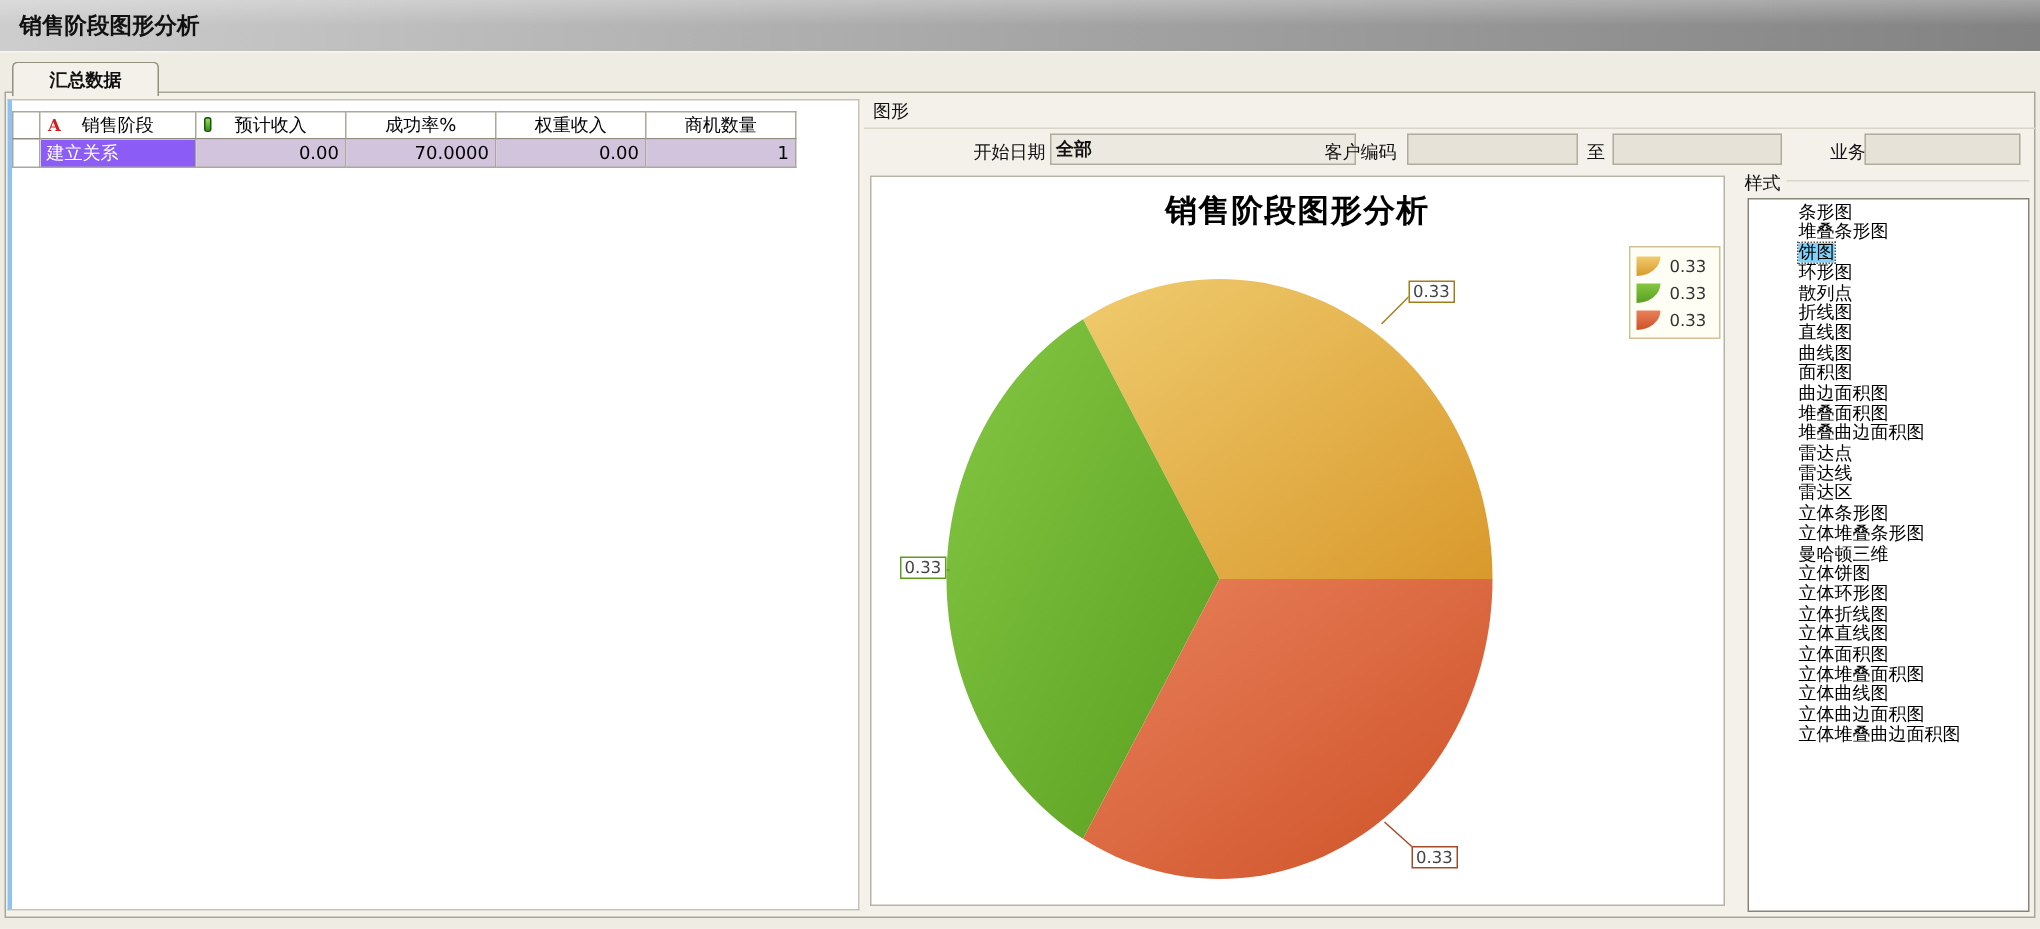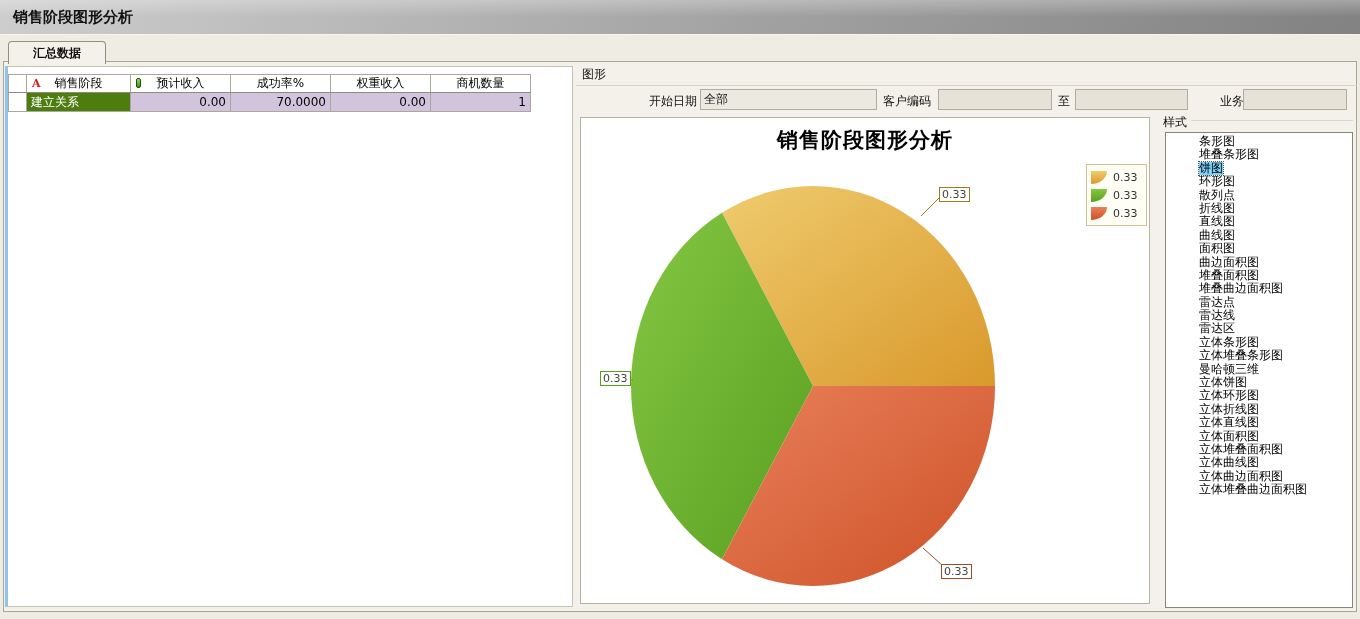--- a/index.html
+++ b/index.html
@@ -25,21 +25,21 @@
   .left-panel { position:absolute; left:1px; top:4px; width:568px; height:541px;
     background:#fff; border:1px solid #c6c2b4; border-left:3px solid #8fc2ef; }
   table.grid { border-collapse:collapse; margin:7px 0 0 0; font-size:12px; table-layout:fixed; }
   table.grid th, table.grid td { border:1px solid #aba79b; height:19px; padding:0 4px;
     overflow:hidden; white-space:nowrap; }
   table.grid th { height:17px; font-weight:normal; text-align:center; background:#fff;
     border-bottom:1px solid #8f8b7f; position:relative; }
   td.c-ind { background:#fff; }
   td.c-stage { text-align:left; }
   td.num { text-align:right; }
-  tr.selected td.c-stage { background:#4d7c0f; color:#fff; }
+  tr.selected td.c-stage { background:#8b5cf6; color:#fff; }
   tr.selected td.num { background:#d3c4dd; }
   tr.alt td.c-stage, tr.alt td.num { background:#eaf5e9; }
   .icon-a { position:absolute; left:5px; top:2px; color:#d21e1e; font-weight:bold;
     font-size:11px; font-family:"DejaVu Serif","Liberation Serif",serif; }
   .icon-green { position:absolute; left:5px; top:3px; width:5px; height:10px;
     background:linear-gradient(#9ade6a,#2f9410); border:1px solid #25510f; border-radius:2px; }
 
   
   .right-region { position:absolute; left:572px; top:0; width:781px; height:549px; }
   .gp-title { position:absolute; left:6px; top:4px; font-size:12px; color:#111; }
@@ -129,21 +129,21 @@
           </tr>
         </tbody>
     </table>
   </div>
 
   <div class="right-region">
     <div class="gp-title">图形</div>
     <div class="gp-line"></div>
 
     <div class="f-label" style="left:64px;width:57px;">开始日期</div>
-    <div class="f-input filled" style="left:124px;width:177px;">
+    <div class="f-input filled" style="left:124px;width:204px;font-weight:bold;">
         <span>全部</span>
       </div>
 
     <div class="f-label" style="left:303px;width:52px;">客户编码</div>
     <div class="f-input" style="left:362px;width:114px;">
         <span></span>
       </div>
 
     <div class="f-label" style="left:478px;width:16px;">至</div>
     <div class="f-input" style="left:499px;width:113px;">

